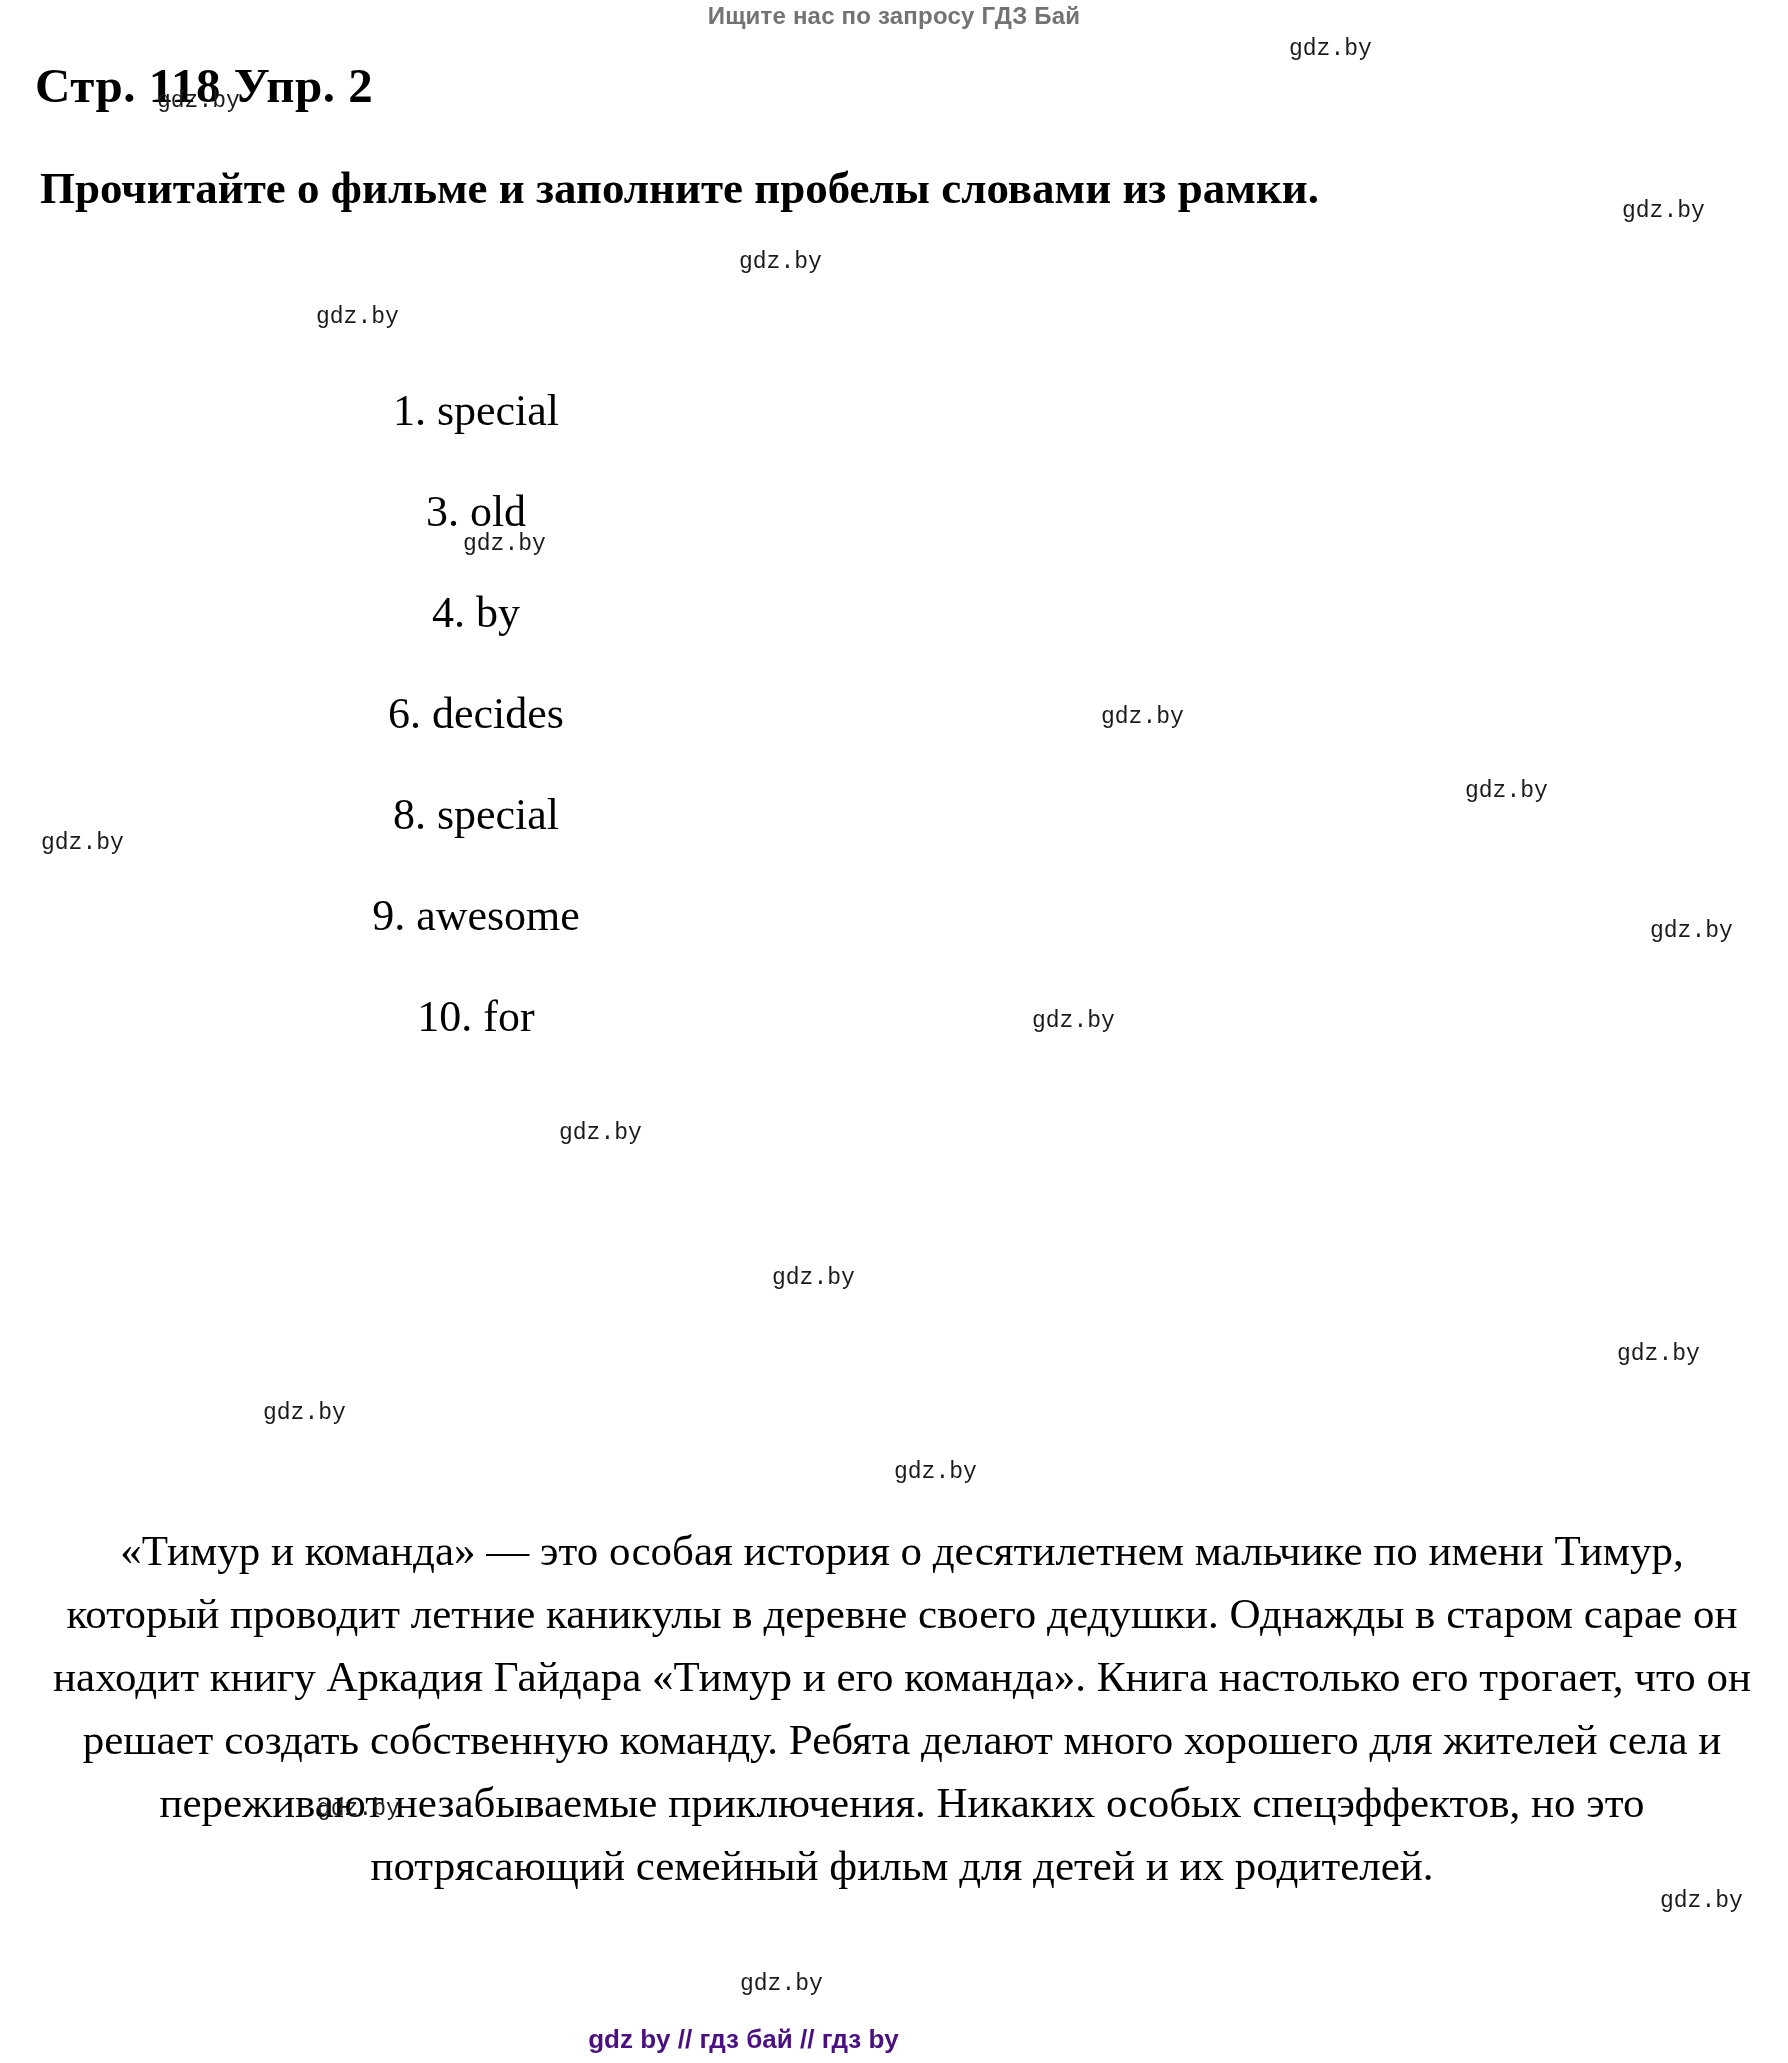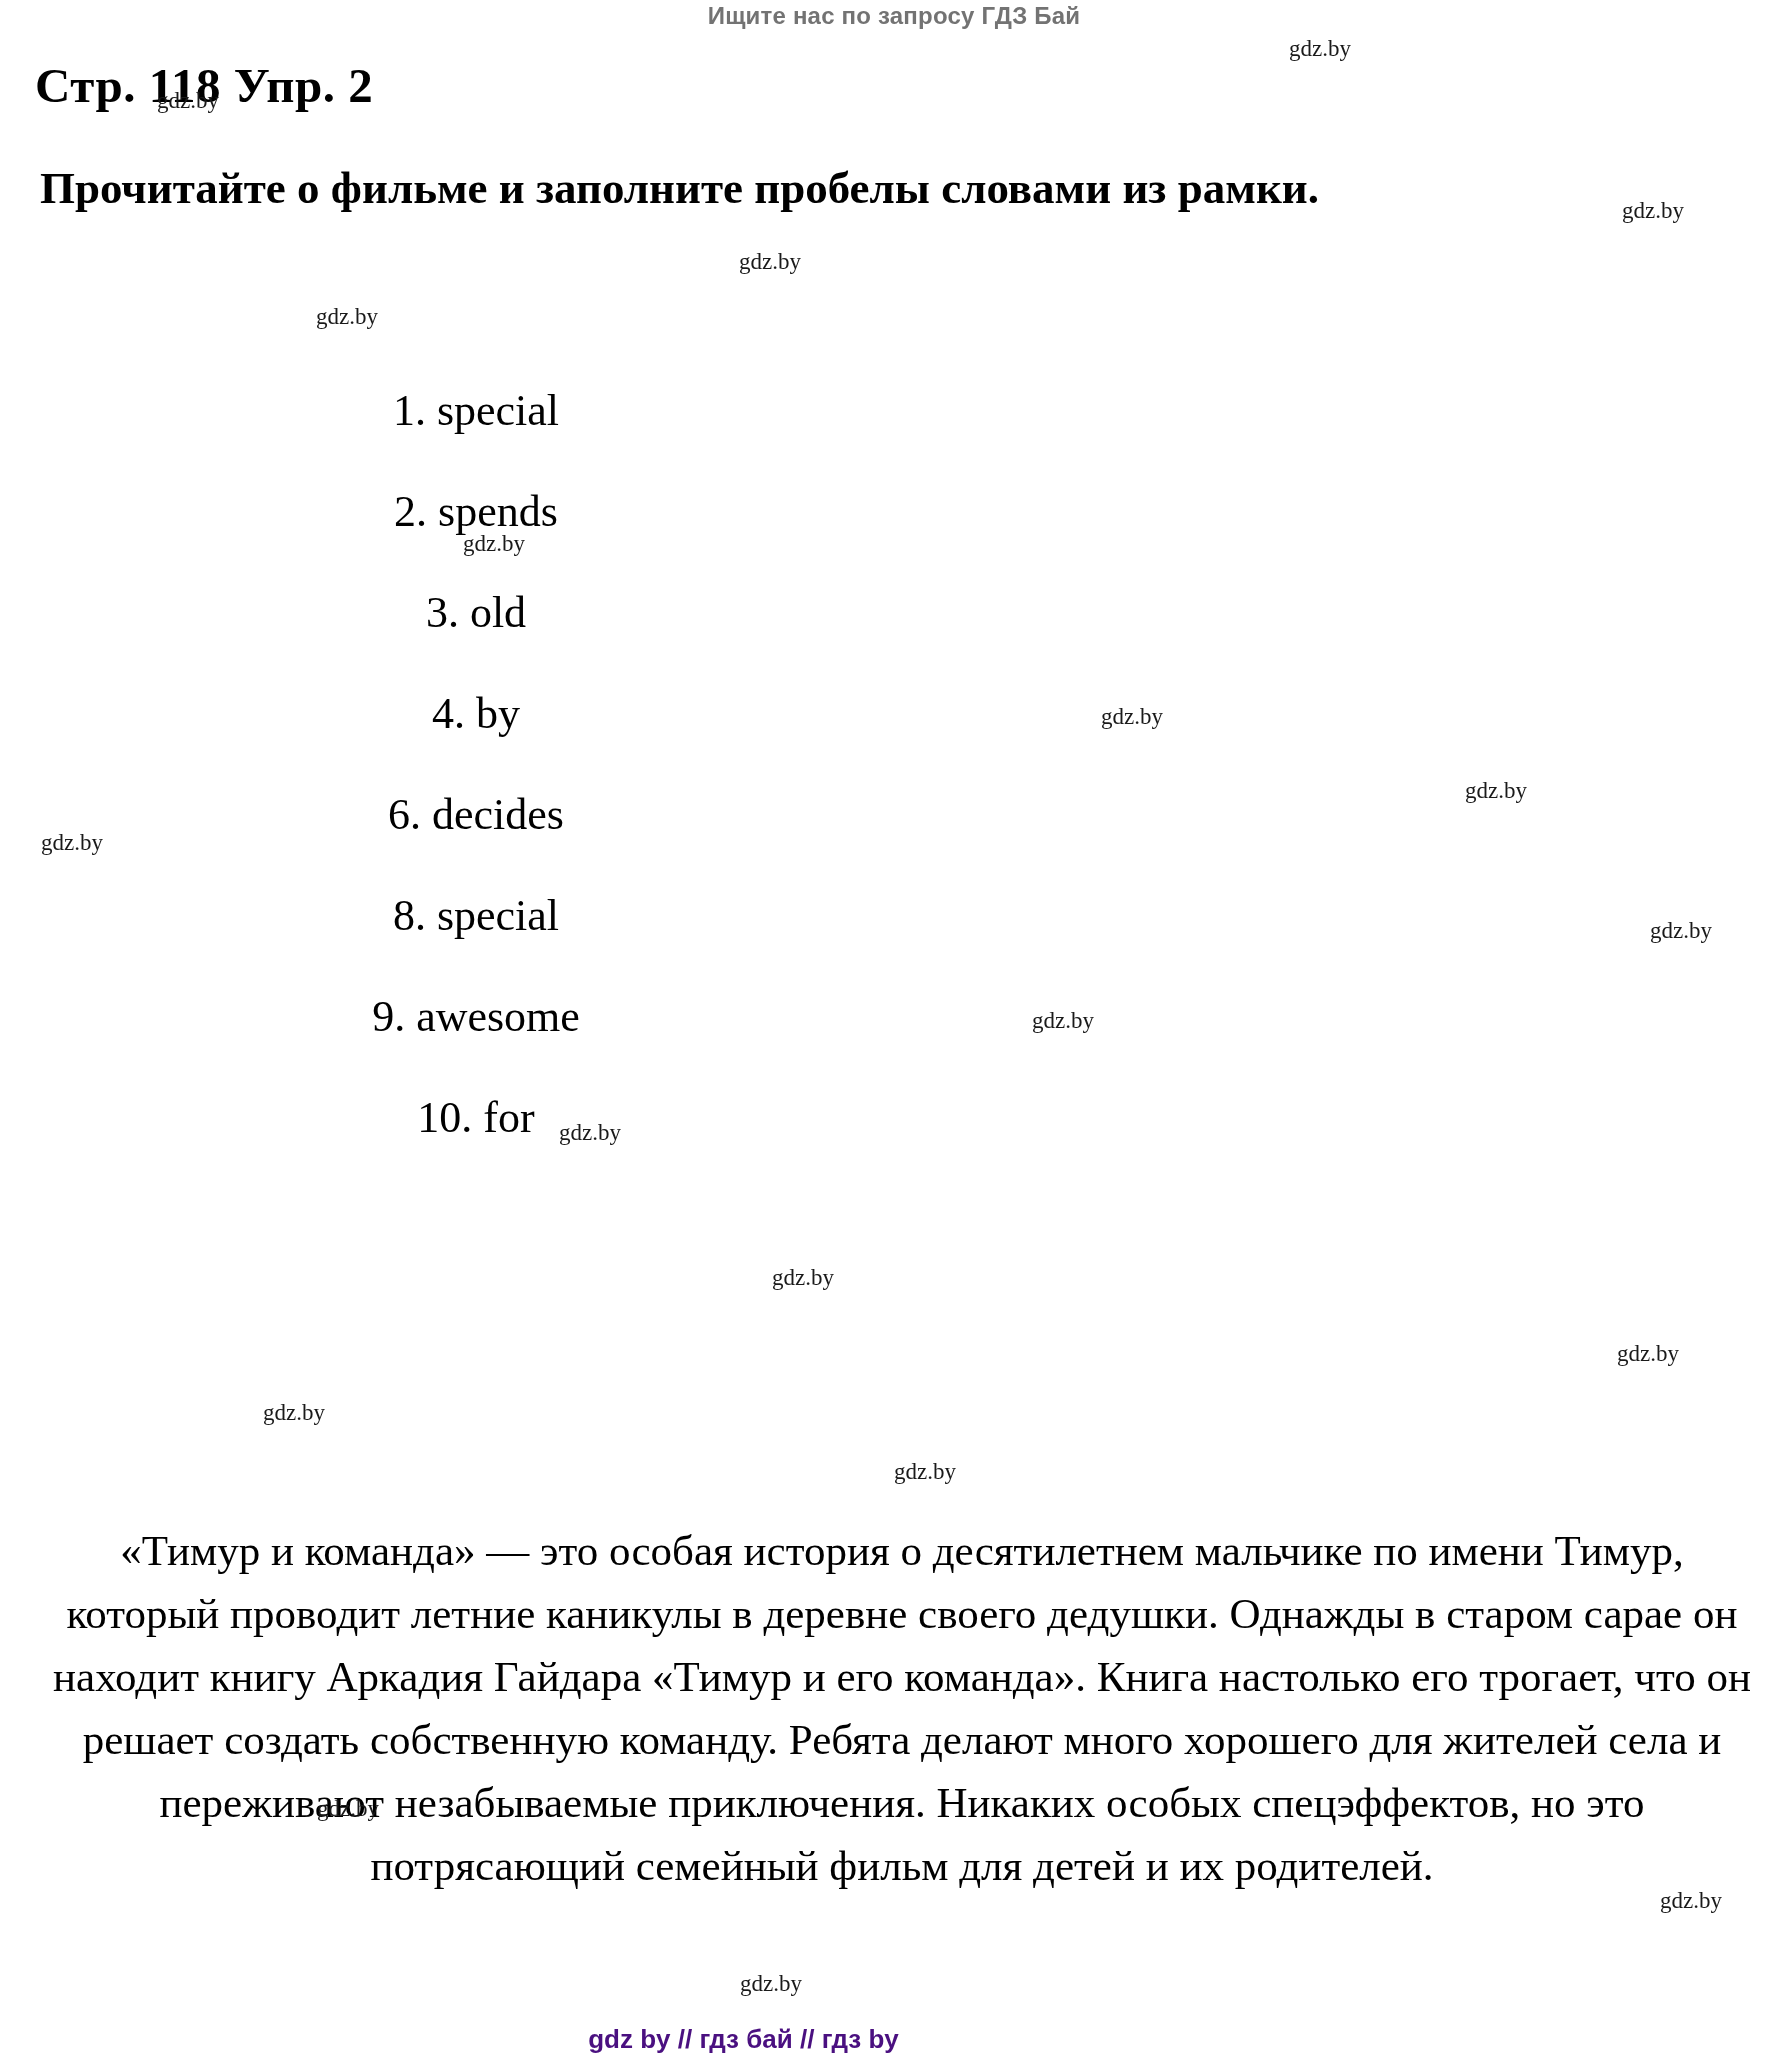--- a/index.html
+++ b/index.html
@@ -77,21 +77,21 @@
     left: 46px;
     width: 1712px;
     font-size: 43px;
     line-height: 63px;
     text-align: center;
   }
 
   
   .watermark {
     position: absolute;
-    font-family: Liberation Serif, serif;
+    font-family: Liberation Mono, monospace;
     font-size: 23px;
     font-weight: 400;
     color: #1a1a1a;
     white-space: nowrap;
     pointer-events: none;
   }
 
   
   #site-footer {
     position: absolute;
@@ -112,21 +112,20 @@
 <div id="page">
 
   <div id="promo-banner" style="color: #737373;">Ищите нас по запросу ГДЗ Бай</div>
 
   <div id="exercise-title">Стр. 118 Упр. 2</div>
 
   <div id="task-instruction">Прочитайте о фильме и заполните пробелы словами из рамки.</div>
 
   <ol id="answers-list">
       <li><span class="answer-number">1.</span> <span class="answer-word">special</span></li>
-      <li><span class="answer-number">2.</span> <span class="answer-word">spends</span></li>
       <li><span class="answer-number">3.</span> <span class="answer-word">old</span></li>
       <li><span class="answer-number">4.</span> <span class="answer-word">by</span></li>
       <li><span class="answer-number">6.</span> <span class="answer-word">decides</span></li>
       <li><span class="answer-number">8.</span> <span class="answer-word">special</span></li>
       <li><span class="answer-number">9.</span> <span class="answer-word">awesome</span></li>
       <li><span class="answer-number">10.</span> <span class="answer-word">for</span></li>
     </ol>
 
   <p id="translation-paragraph">«Тимур и команда» — это особая история о десятилетнем мальчике по имени Тимур, который проводит летние каникулы в деревне своего дедушки. Однажды в старом сарае он находит книгу Аркадия Гайдара «Тимур и его команда». Книга настолько его трогает, что он решает создать собственную команду. Ребята делают много хорошего для жителей села и переживают незабываемые приключения. Никаких особых спецэффектов, но это потрясающий семейный фильм для детей и их родителей.</p>
 

